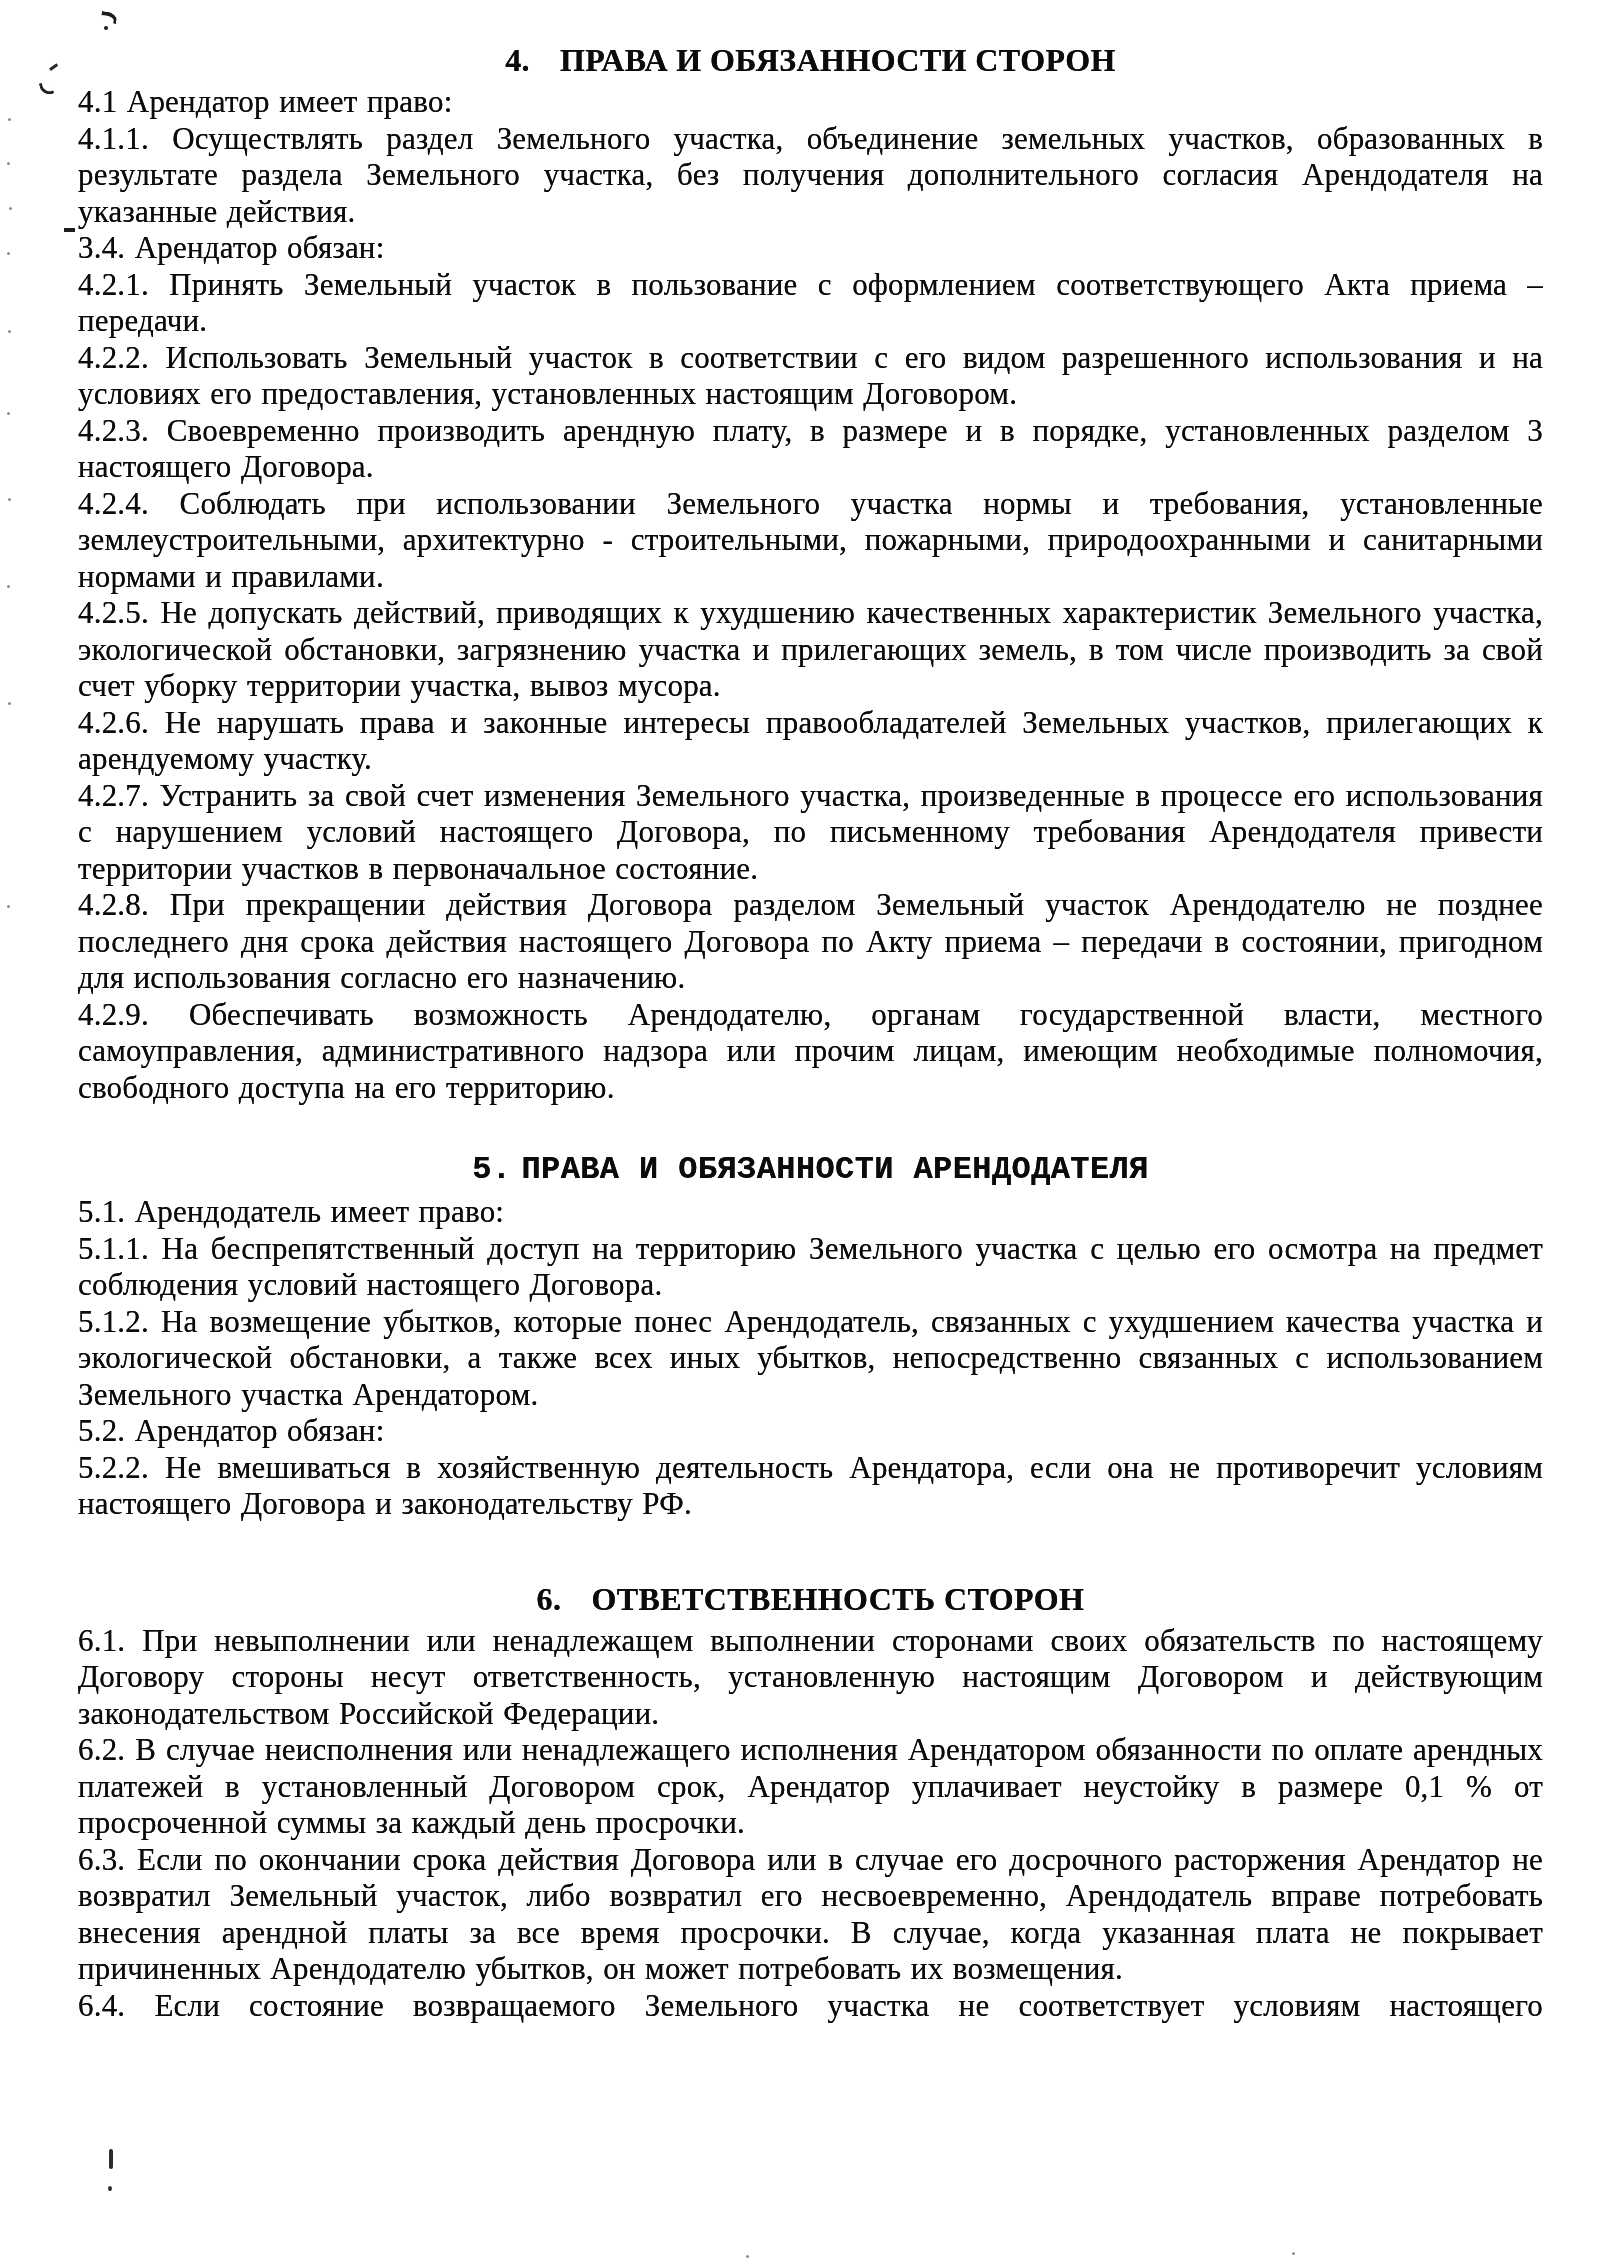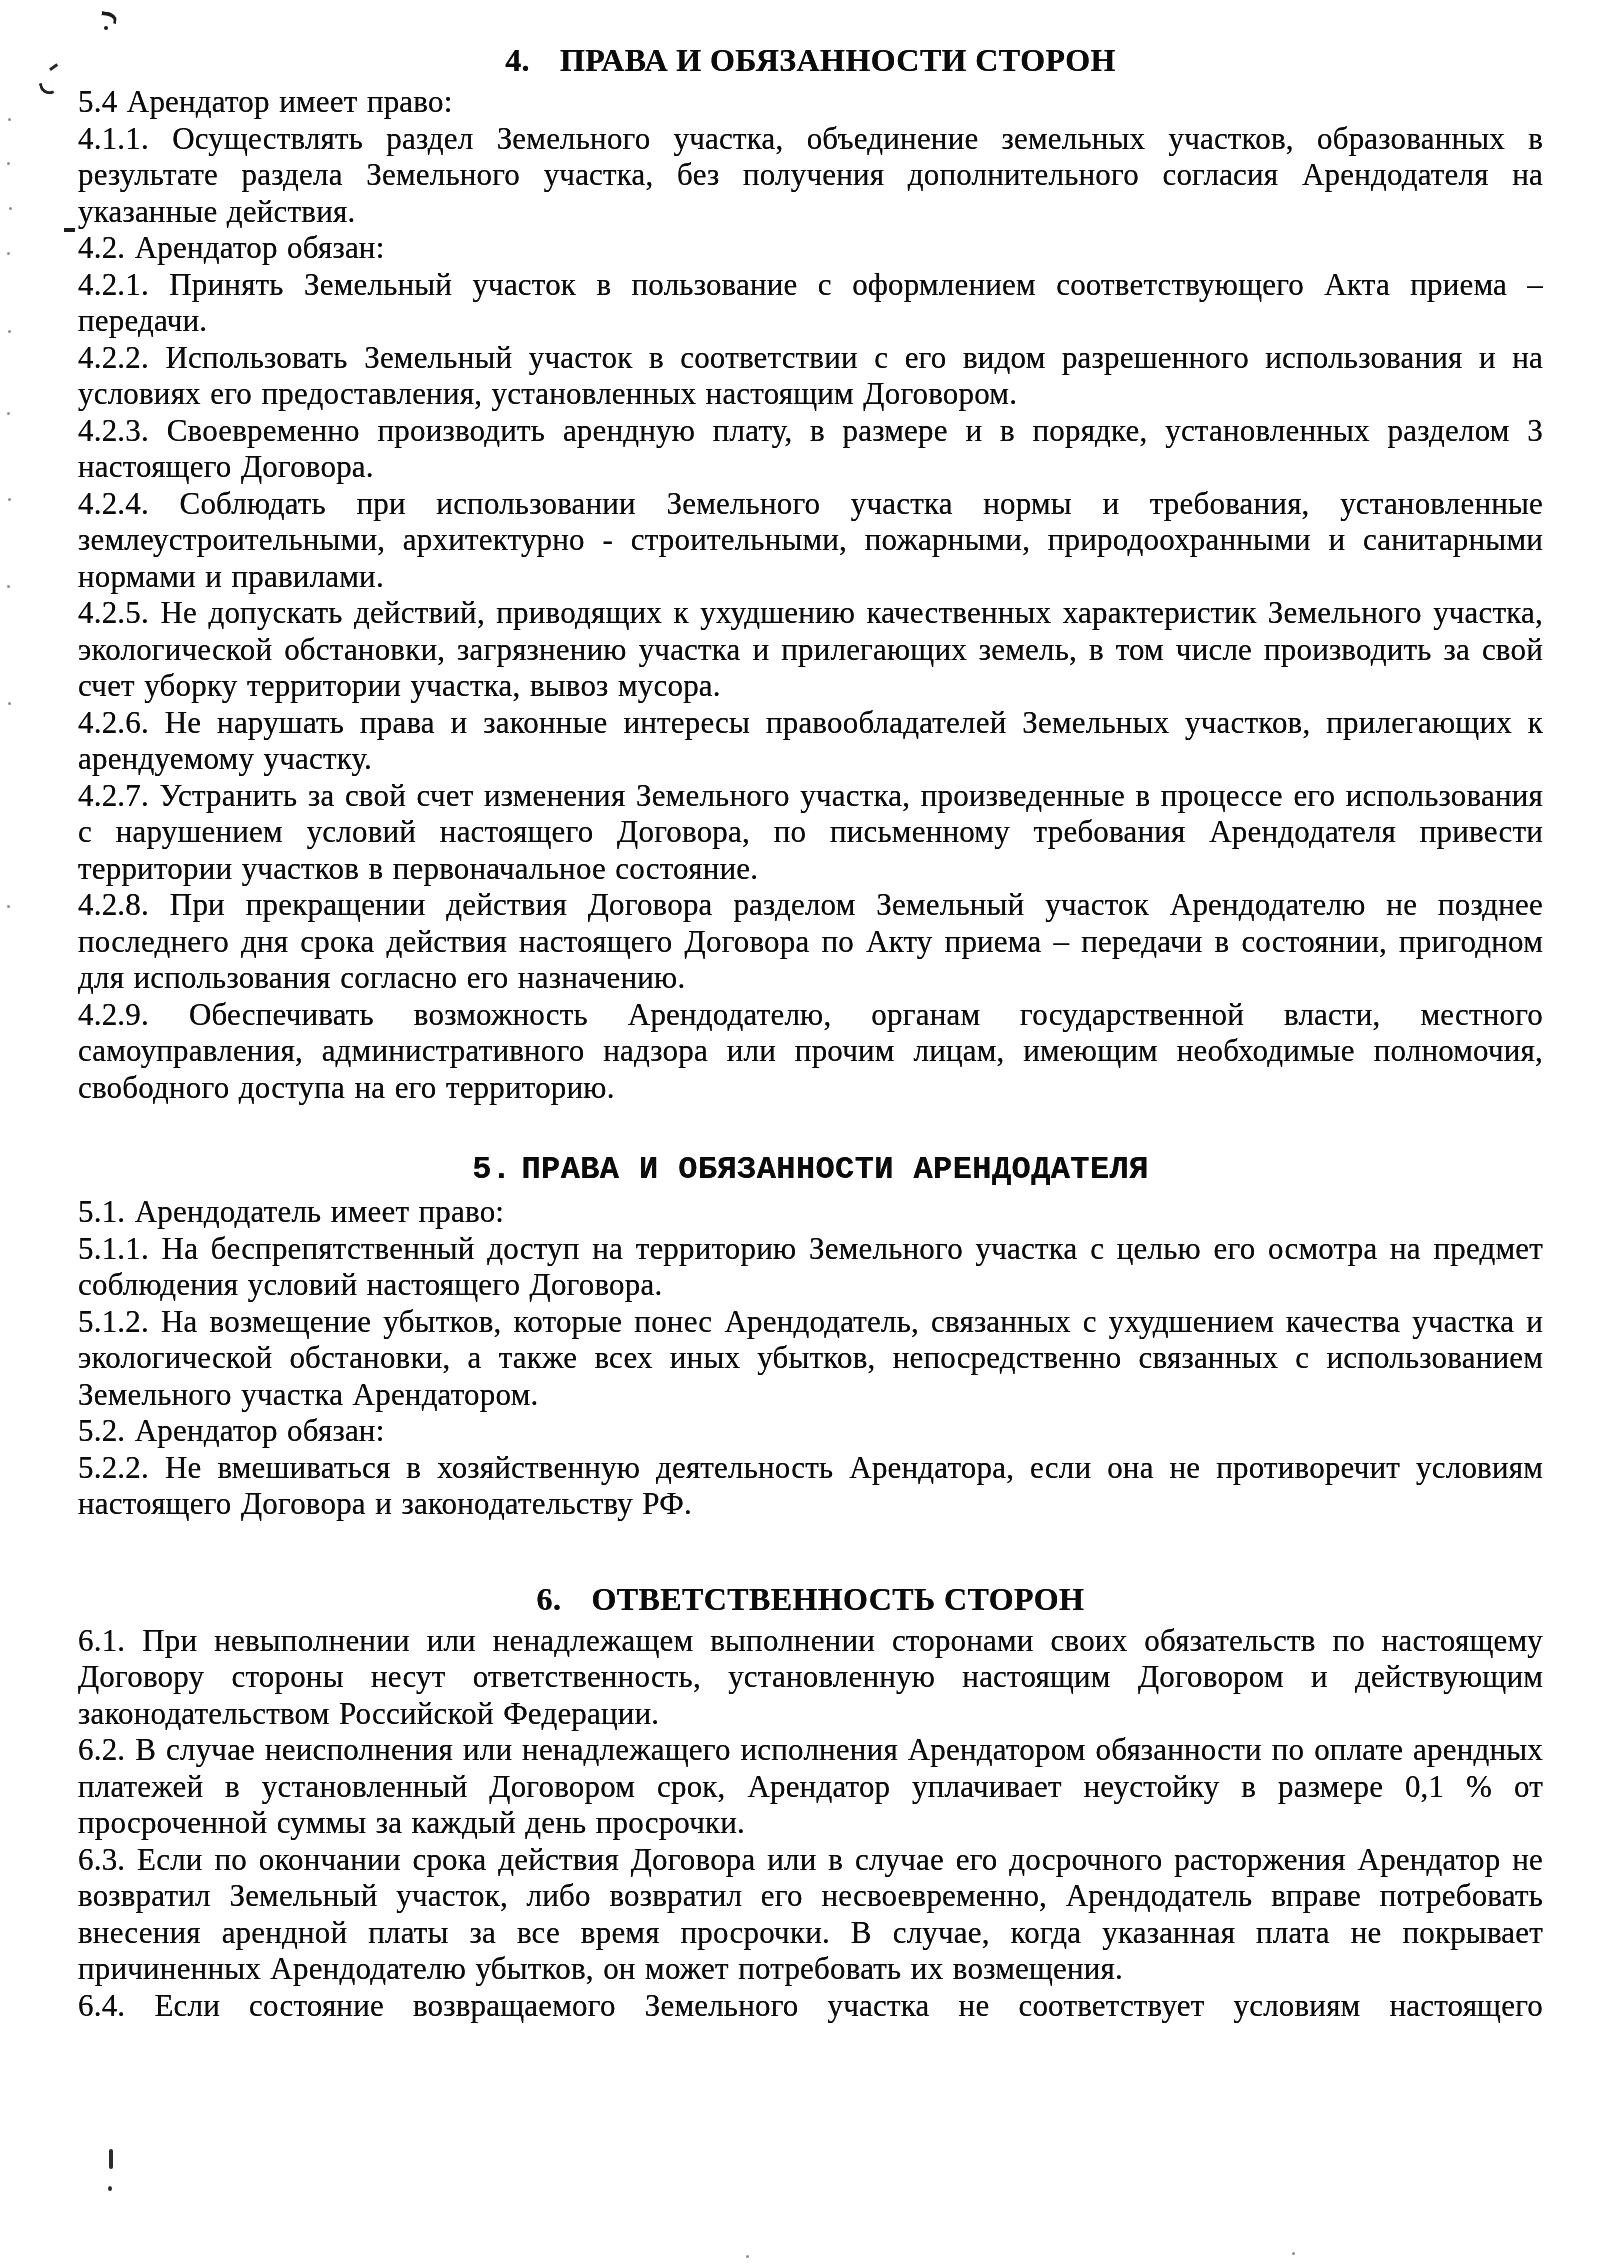--- a/index.html
+++ b/index.html
@@ -70,23 +70,23 @@
 </style>
 </head>
 <body>
 
 <div class="page">
 
   <h2 class="section-heading">
     <span class="sec-num wide">4.</span><span>ПРАВА И ОБЯЗАННОСТИ СТОРОН</span>
   </h2>
   <div class="sec-body">
-    <p class="para">5.4 Арендатор имеет право:</p>
+    <p class="para">4.1 Арендатор имеет право:</p>
     <p class="para">4.1.1. Осуществлять раздел Земельного участка, объединение земельных участков, образованных в результате раздела Земельного участка, без получения дополнительного согласия Арендодателя на указанные действия.</p>
-    <p class="para">4.2. Арендатор обязан:</p>
+    <p class="para">3.4. Арендатор обязан:</p>
     <p class="para">4.2.1. Принять Земельный участок в пользование с оформлением соответствующего Акта приема – передачи.</p>
     <p class="para">4.2.2. Использовать Земельный участок в соответствии с его видом разрешенного использования и на условиях его предоставления, установленных настоящим Договором.</p>
     <p class="para">4.2.3. Своевременно производить арендную плату, в размере и в порядке, установленных разделом 3 настоящего Договора.</p>
     <p class="para">4.2.4. Соблюдать при использовании Земельного участка нормы и требования, установленные землеустроительными, архитектурно - строительными, пожарными, природоохранными и санитарными нормами и правилами.</p>
     <p class="para">4.2.5. Не допускать действий, приводящих к ухудшению качественных характеристик Земельного участка, экологической обстановки, загрязнению участка и прилегающих земель, в том числе производить за свой счет уборку территории участка, вывоз мусора.</p>
     <p class="para">4.2.6. Не нарушать права и законные интересы правообладателей Земельных участков, прилегающих к арендуемому участку.</p>
     <p class="para">4.2.7. Устранить за свой счет изменения Земельного участка, произведенные в процессе его использования с нарушением условий настоящего Договора, по письменному требования Арендодателя привести территории участков в первоначальное состояние.</p>
     <p class="para">4.2.8. При прекращении действия Договора разделом Земельный участок Арендодателю не позднее последнего дня срока действия настоящего Договора по Акту приема – передачи в состоянии, пригодном для использования согласно его назначению.</p>
     <p class="para">4.2.9. Обеспечивать возможность Арендодателю, органам государственной власти, местного самоуправления, административного надзора или прочим лицам, имеющим необходимые полномочия, свободного доступа на его территорию.</p>
   </div>

